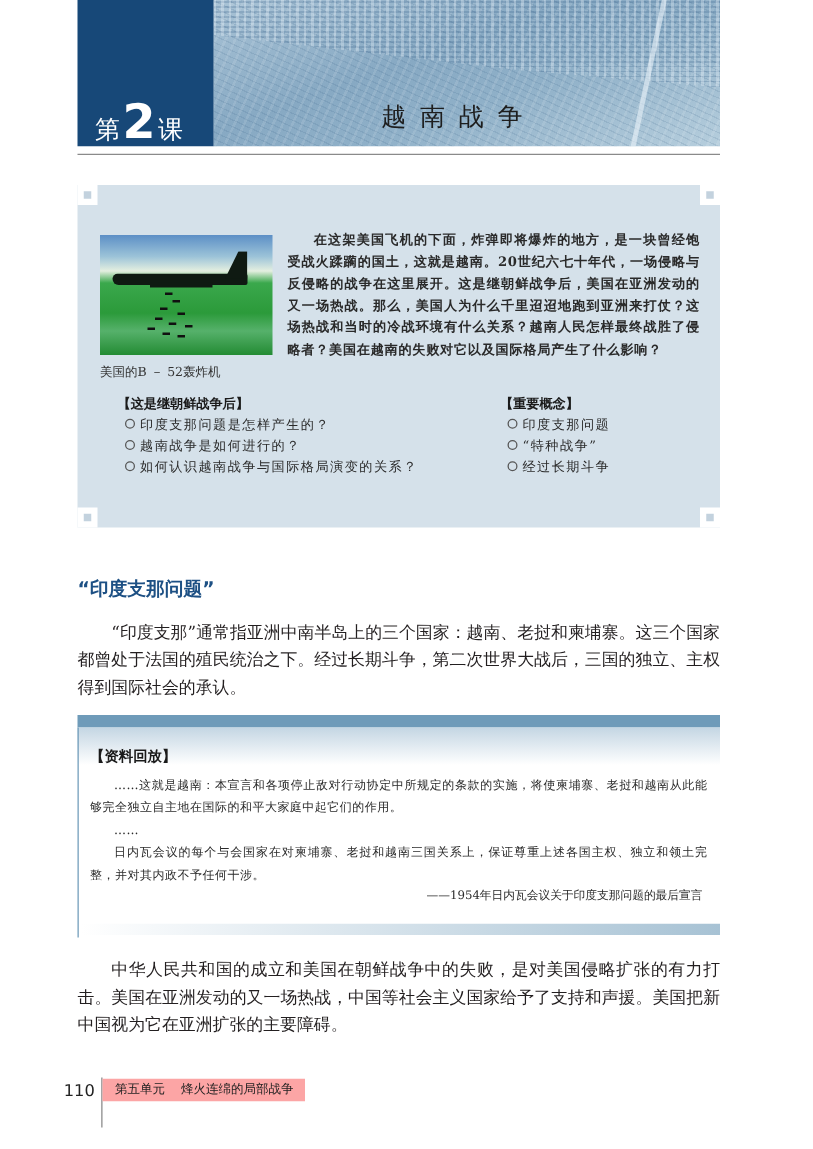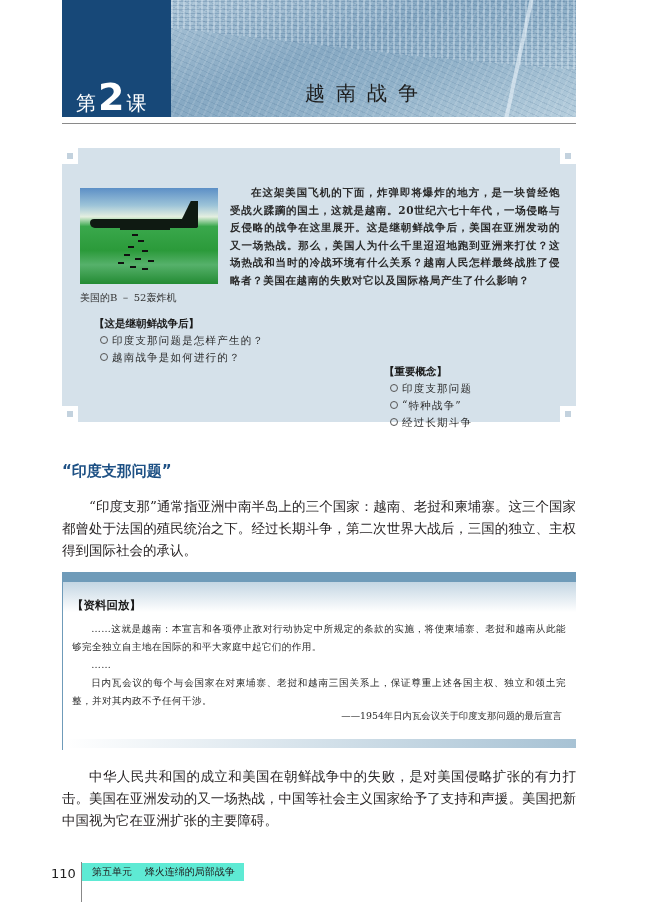--- a/index.html
+++ b/index.html
@@ -34,21 +34,21 @@
   .corner.bl { left:0; bottom:0; } .corner.br { right:0; bottom:0; }
   .photo { position:absolute; left:18px; top:40px; width:138px; height:96px; overflow:hidden;
     background: linear-gradient(180deg, #5c8fc6 0%, #9cc3d8 18%, #e4efe0 30%, #3aa84c 40%, #2b9a3a 65%, #56b16b 80%, #238b33 100%); }
   .photo .plane-body { position:absolute; left:10px; top:31px; width:108px; height:9px; background:#0f1a12; border-radius:5px 2px 2px 6px; }
   .photo .plane-tail { position:absolute; left:100px; top:13px; width:18px; height:22px; background:#0f1a12; clip-path:polygon(60% 0,100% 0,100% 100%,0 100%); }
   .photo .plane-wing { position:absolute; left:40px; top:38px; width:50px; height:4px; background:#0f1a12; }
   .photo .bomb { position:absolute; width:6px; height:2px; background:#101010; }
   .photo-caption { position:absolute; left:18px; top:143px; width:138px; text-align:left; font-size:10px; color:#333; }
   .intro-text { position:absolute; left:168px; top:36px; width:330px; font-size:10.5px; line-height:17.5px; text-indent:2em; text-align:justify; color:#2a2a2a; letter-spacing:0.6px;font-weight:bold; }
   .q-col { position:absolute; font-size:10.5px; line-height:17px; color:#2a2a2a; }
-  .q-col.left { left:38px; top:167px; } .q-col.right { left:328px; top:167px;margin-top:48px; }
+  .q-col.left { left:38px; top:167px; } .q-col.right { left:344px; top:167px; }
   .q-col .head { font-weight:bold; font-family:"DejaVu Sans","Liberation Sans",sans-serif; color:#1a1a1a; margin-left:-6px; }
   .q-col .item { letter-spacing:1.2px; }
   .q-col .item .circle { display:inline-block; width:8px; height:8px; border:1px solid #555; border-radius:50%; margin-right:4px; vertical-align:0; }
 
   
   .section-title { position:absolute; left:62px; top:462px; font-family:"DejaVu Sans","Liberation Sans",sans-serif; font-weight:bold; font-size:15px; color:#1d5084; }
   .para { position:absolute; left:62px; width:514px; font-size:13.5px; line-height:22px; text-indent:2em; text-align:justify; color:#231f20; }
   .para.p1 { top:495px; } .para.p2 { top:765px; }
 
   
@@ -58,21 +58,21 @@
   .material .leftline { position:absolute; left:0; top:10px; width:1px; height:168px; background:#6f9bb9; }
   .material .bottombar { position:absolute; left:3px; top:167px; width:511px; height:9px; background:linear-gradient(90deg,#ffffff 0%,#d8e4ec 45%,#a7c2d4 100%); }
   .material .head { position:absolute; left:10px; top:26px; font-size:11.5px; font-weight:bold; color:#1a1a1a; font-family:"DejaVu Serif","Liberation Serif",serif; }
   .material .mtext { position:absolute; left:10px; width:494px; font-size:9.6px; line-height:18px; text-indent:2em; color:#2a2a2a; letter-spacing:0.4px; text-align:justify; }
   .material .m1 { top:48px; } .material .m2 { top:84px; } .material .m3 { top:102px; }
   .material .source { position:absolute; right:14px; top:138px; font-size:9.4px; color:#2a2a2a; }
 
   
   .page-num { position:absolute; left:51px; top:866px; font-family:"DejaVu Sans","Liberation Sans",sans-serif; font-size:13px; color:#222; }
   .footer-rule { position:absolute; left:81px; top:862px; width:1px; height:40px; background:#888; }
-  .footer-band { position:absolute; left:82px; top:863px; width:162px; height:18px; background:#5eead4; font-family:"DejaVu Sans","Liberation Sans",sans-serif; font-size:10px; line-height:18px; padding-left:10px; color:#222; white-space:pre; }
+  .footer-band { position:absolute; left:82px; top:863px; width:162px; height:18px; background:#fca5a5; font-family:"DejaVu Sans","Liberation Sans",sans-serif; font-size:10px; line-height:18px; padding-left:10px; color:#222; white-space:pre; }
 </style>
 </head>
 <body>
 
 <div class="banner">
   <div class="banner-left">
     <div class="lesson-label">
       <span class="di">第</span>
       <span class="num">2</span>
       <span class="ke">课</span>
@@ -107,20 +107,21 @@
     <div class="bomb" style="left:50px;top:78px"></div>
     <div class="bomb" style="left:62px;top:80px"></div>
   </div>
   <div class="photo-caption">美国的B － 52轰炸机</div>
   <div class="intro-text">在这架美国飞机的下面，炸弹即将爆炸的地方，是一块曾经饱受战火蹂躏的国土，这就是越南。20世纪六七十年代，一场侵略与反侵略的战争在这里展开。这是继朝鲜战争后，美国在亚洲发动的又一场热战。那么，美国人为什么千里迢迢地跑到亚洲来打仗？这场热战和当时的冷战环境有什么关系？越南人民怎样最终战胜了侵略者？美国在越南的失败对它以及国际格局产生了什么影响？</div>
 
   <div class="q-col left">
     <div class="head">【这是继朝鲜战争后】</div>
     <div class="item"><span class="circle"></span><span>印度支那问题是怎样产生的？</span></div>
     <div class="item"><span class="circle"></span><span>越南战争是如何进行的？</span></div>
+    <div class="item"><span class="circle"></span><span>如何认识越南战争与国际格局演变的关系？</span></div>
   </div>
   <div class="q-col right">
     <div class="head">【重要概念】</div>
     <div class="item"><span class="circle"></span><span>印度支那问题</span></div>
     <div class="item"><span class="circle"></span><span>“特种战争”</span></div>
     <div class="item"><span class="circle"></span><span>经过长期斗争</span></div>
   </div>
 </div>
 
 <div class="section-title">“印度支那问题”</div>

